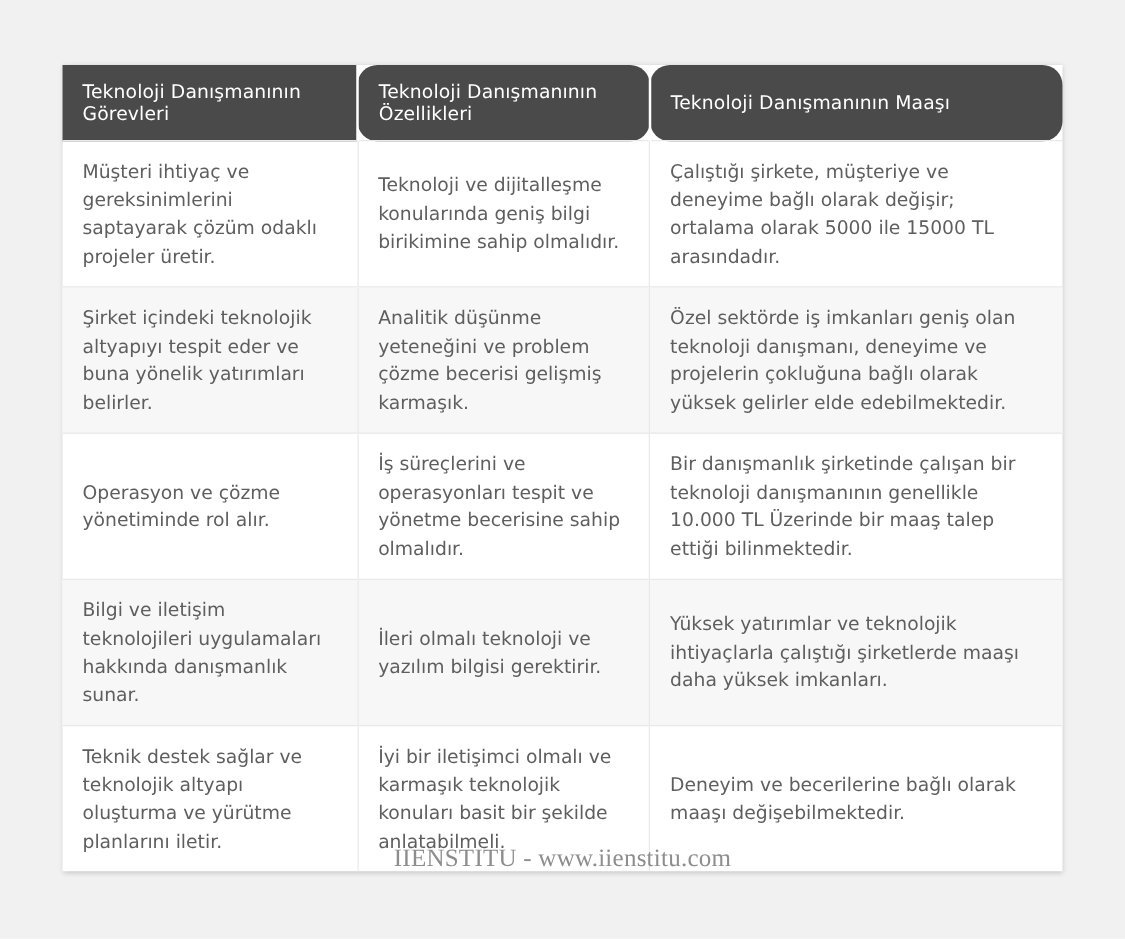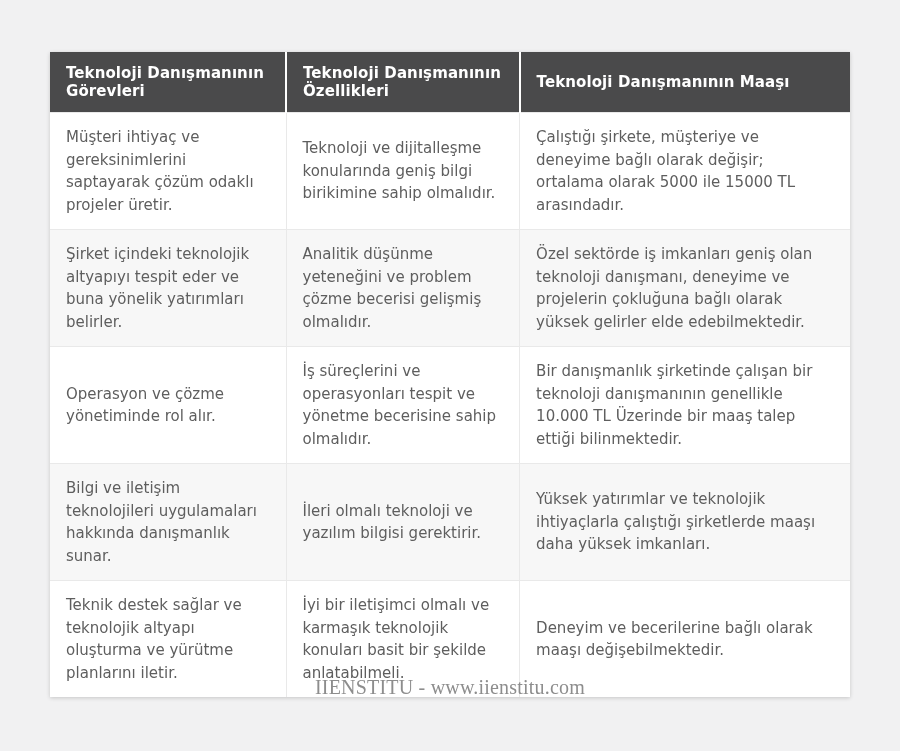--- a/index.html
+++ b/index.html
@@ -45,29 +45,30 @@
     border-collapse:collapse;
     table-layout:fixed;
   }
   col.c1{width:29.5%;}
   col.c2{width:29.2%;}
   col.c3{width:41.3%;}
   thead th{
     background:var(--header-bg);
     color:var(--header-text);
     font-size:15px;
-    font-weight:bold;
+    font-weight:normal;
     text-align:left;
     vertical-align:middle;
     padding:12px 16px;
     height:44px;
     letter-spacing:0.1px;
   }
   thead th + th{
     border-left:2px solid #ffffff;
+    border-radius:16px;
   }
   tbody td{
     color:var(--body-text);
     font-size:15px;
     line-height:1.5;
     vertical-align:middle;
     padding:13px 16px;
     border-top:1px solid var(--cell-border);
   }
   tbody td + td{
@@ -106,21 +107,21 @@
       </tr>
     </thead>
     <tbody>
       <tr>
         <td>Müşteri ihtiyaç ve gereksinimlerini saptayarak çözüm odaklı projeler üretir.</td>
         <td>Teknoloji ve dijitalleşme konularında geniş bilgi birikimine sahip olmalıdır.</td>
         <td>Çalıştığı şirkete, müşteriye ve deneyime bağlı olarak değişir; ortalama olarak 5000 ile 15000 TL arasındadır.</td>
       </tr>
       <tr>
         <td>Şirket içindeki teknolojik altyapıyı tespit eder ve buna yönelik yatırımları belirler.</td>
-        <td>Analitik düşünme yeteneğini ve problem çözme becerisi gelişmiş olmalıdır.</td>
+        <td>Analitik düşünme yeteneğini ve problem çözme becerisi gelişmiş karmaşık.</td>
         <td>Özel sektörde iş imkanları geniş olan teknoloji danışmanı, deneyime ve projelerin çokluğuna bağlı olarak yüksek gelirler elde edebilmektedir.</td>
       </tr>
       <tr>
         <td>Operasyon ve çözme yönetiminde rol alır.</td>
         <td>İş süreçlerini ve operasyonları tespit ve yönetme becerisine sahip olmalıdır.</td>
         <td>Bir danışmanlık şirketinde çalışan bir teknoloji danışmanının genellikle 10.000 TL Üzerinde bir maaş talep ettiği bilinmektedir.</td>
       </tr>
       <tr>
         <td>Bilgi ve iletişim teknolojileri uygulamaları hakkında danışmanlık sunar.</td>
         <td>İleri olmalı teknoloji ve yazılım bilgisi gerektirir.</td>

